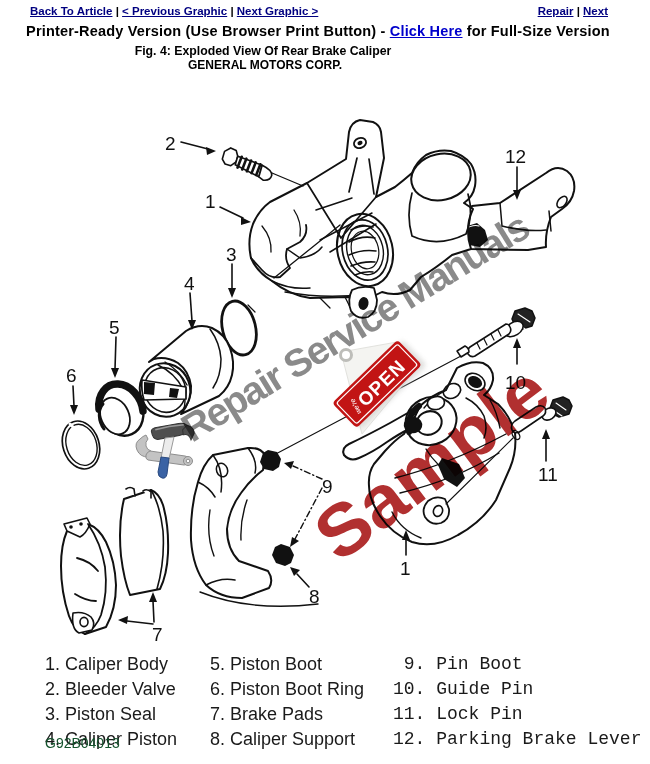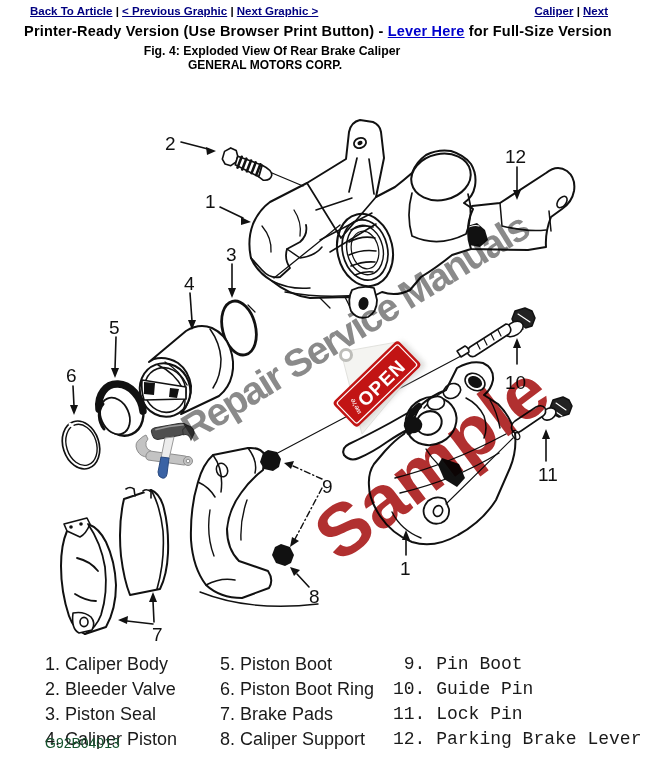--- a/index.html
+++ b/index.html
@@ -3,34 +3,34 @@
 <meta charset="utf-8">
 <style>
 html,body{margin:0;padding:0;}
 body{width:650px;height:764px;background:#fff;font-family:"Liberation Sans",sans-serif;position:relative;overflow:hidden;}
 .nav{position:absolute;top:5px;left:0;width:650px;font-size:11.5px;font-weight:bold;color:#000;}
 .nav a{color:#000080;}
 .navl{position:absolute;left:30px;top:0;}
 .navr{position:absolute;right:42px;top:0;}
 .title{position:absolute;top:23px;left:-7px;width:650px;text-align:center;font-size:14.5px;letter-spacing:0.18px;font-weight:bold;color:#000;}
 .title a{color:#0000cc;text-decoration:underline;}
-.fig{position:absolute;top:44px;left:12px;width:520px;text-align:center;font-size:12.3px;font-weight:bold;}
+.fig{position:absolute;top:44px;left:3px;width:520px;text-align:center;font-size:12.3px;font-weight:bold;}
 .corp{position:absolute;top:58px;left:0;width:530px;text-align:center;font-size:12px;font-weight:bold;}
 .legend{position:absolute;top:652px;left:0;width:650px;font-size:18px;color:#1a1a1a;}
 .legend div{position:absolute;white-space:pre;line-height:25px;}
 .code{position:absolute;top:735px;left:45px;font-size:14px;color:#14532d;}
 svg{position:absolute;top:0;left:0;}
 </style>
 </head>
 <body>
 <div class="nav">
  <span class="navl"><a href="#">Back To Article</a> | <a href="#">&lt; Previous Graphic</a> | <a href="#">Next Graphic &gt;</a></span>
- <span class="navr"><a href="#">Caliper</a> | <a href="#">Next</a></span>
+ <span class="navr"><a href="#">Repair</a> | <a href="#">Next</a></span>
 </div>
-<div class="title">Printer-Ready Version (Use Browser Print Button) - <a href="#">Lever Here</a> for Full-Size Version</div>
+<div class="title">Printer-Ready Version (Use Browser Print Button) - <a href="#">Click Here</a> for Full-Size Version</div>
 <div class="fig">Fig. 4: Exploded View Of Rear Brake Caliper</div>
 <div class="corp">GENERAL MOTORS CORP.</div>
 
 <svg width="650" height="764" viewBox="0 0 650 764">
 <g id="art" fill="none" stroke="#111" stroke-width="2" stroke-linejoin="round" stroke-linecap="round">
 
 <path fill="#fff" d="M472,206 L500,203 L546,173 Q557,164 567,171 Q576,178 574,191 Q572,202 562,209 L551,217 Q545,232 546,247 L528,250 L470,249 Q462,228 472,206 Z"></path>
 <ellipse cx="562" cy="202" rx="4" ry="6.5" transform="rotate(38 562 202)" stroke-width="1.6"></ellipse>
 <path d="M500,203 L502,226 M549,211 L551,231 M502,226 Q526,232 546,230" stroke-width="1.5"></path>
 <path fill="#111" stroke="none" d="M464,227 l13,-4 8,7 3,10 -8,7 -11,-2 -7,-9 z"></path>
@@ -231,16 +231,16 @@
 <path d="M165,438 l9,-1 -5,22 -8,-1 z" fill="#ececec" stroke="#9a9a9a" stroke-width="1"></path>
 <path d="M161,457 l8,1 -2,16 q-1,5 -5,4 q-4,-1 -4,-6 z" fill="#3a62a4" stroke="#2a4a80" stroke-width="1"></path>
 </g>
 
 <text x="0" y="0" transform="translate(192 443) rotate(-31.5)" textLength="400" lengthAdjust="spacing" font-family="Liberation Sans, sans-serif" font-size="39" font-weight="bold" fill="#8a8a8a" style="mix-blend-mode:multiply">Repair Service Manuals</text>
 <text x="0" y="0" transform="translate(339 564) rotate(-37)" textLength="270" lengthAdjust="spacingAndGlyphs" font-family="Liberation Sans, sans-serif" font-size="73" font-weight="bold" fill="#b13030" style="mix-blend-mode:multiply">Sample</text>
 </svg>
 
 <div class="legend">
 <div style="left:45px;top:0;">1. Caliper Body<br>2. Bleeder Valve<br>3. Piston Seal<br>4. Caliper Piston</div>
-<div style="left:220px;top:0;">5. Piston Boot<br>6. Piston Boot Ring<br>7. Brake Pads<br>8. Caliper Support</div>
+<div style="left:210px;top:0;">5. Piston Boot<br>6. Piston Boot Ring<br>7. Brake Pads<br>8. Caliper Support</div>
 <div style="left:393px;top:0;font-family:Liberation Mono, monospace;">&nbsp;9. Pin Boot<br>10. Guide Pin<br>11. Lock Pin<br>12. Parking Brake Lever</div>
 </div>
 <div class="code">G92B04013</div>
 
 </body></html>

